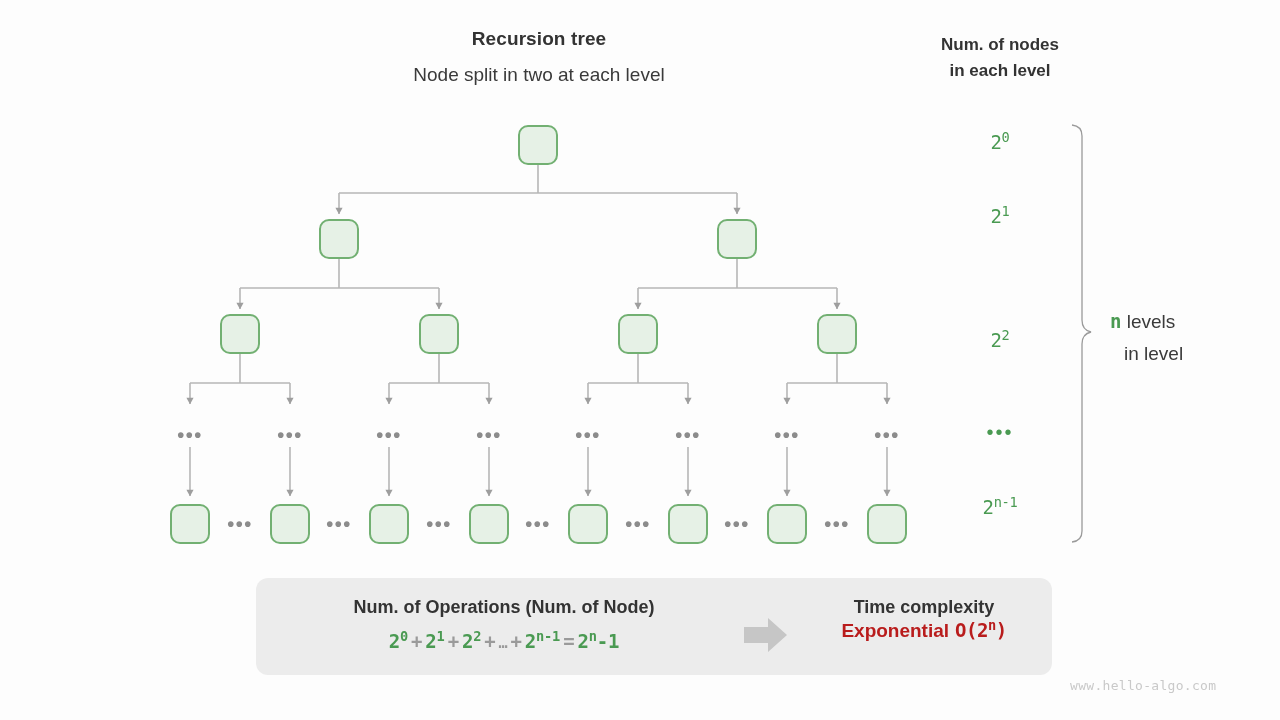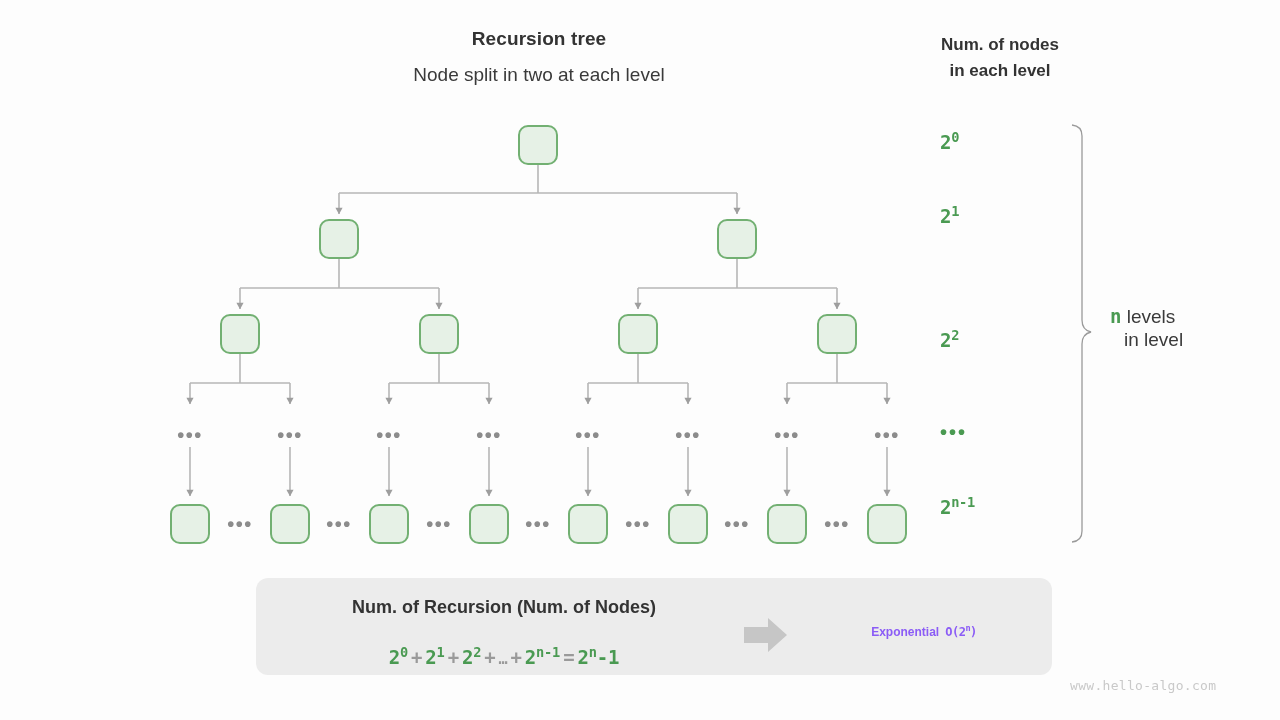--- a/index.html
+++ b/index.html
@@ -38,44 +38,44 @@
     text-align: center;
     font-size: 17px;
     font-weight: bold;
     color: #333333;
     line-height: 26px;
   }
 
   
   .level-label {
     width: 120px;
-    text-align: left;
+    text-align: center;
     color: #4a9a52;
     font-family: "DejaVu Sans Mono", monospace;
     font-size: 19px;
-    font-weight: bold;
+    font-weight: normal;
     letter-spacing: -0.3px;
   }
   .level-label sup {
     font-size: 0.72em;
     vertical-align: super;
     line-height: 0;
   }
   .level-label.dots {
     font-family: "Liberation Sans", sans-serif;
     letter-spacing: 2px;
     font-size: 20px;
   }
 
   
   #brace-text {
     left: 1110px; top: 305px; width: 150px;
     font-size: 19px;
     color: #3a3a3a;
-    line-height: 23px;
+    line-height: 32px;
     text-align: left;
   }
   #brace-text .n {
     color: #4a9a52;
     font-weight: bold;
     font-family: "DejaVu Sans Mono", monospace;
   }
   #brace-text .tot { display:block; padding-left: 14px; }
 
   
@@ -88,45 +88,45 @@
   #summary-left {
     left: 256px; top: 597px; width: 496px;
     text-align: center;
   }
   #ops-title {
     font-size: 18px;
     font-weight: bold;
     color: #333333;
   }
   #ops-formula {
-    margin-top: 28px;
+    margin-top: 12px;
     font-family: "DejaVu Sans Mono", monospace;
     font-size: 19px;
     font-weight: bold;
     color: #4a9a52;
     letter-spacing: -0.2px;
   }
   #ops-formula sup { font-size: 0.72em; vertical-align: super; line-height: 0; }
   #ops-formula .op { color: #9a9a9a; padding: 0 3px; }
   #ops-formula .mid { color: #9a9a9a; font-size: 0.8em; letter-spacing: 0; }
 
   #summary-right {
     left: 800px; top: 597px; width: 248px;
     text-align: center;
   }
   #tc-title {
     font-size: 18px;
     font-weight: bold;
     color: #333333;
   }
   #tc-value {
-    margin-top: 28px;
-    font-size: 12px;
-    font-weight: bold;
-    color: #8b5cf6;
+    margin-top: 1px;
+    font-size: 19px;
+    font-weight: bold;
+    color: #b91c1c;
   }
   #tc-value .bigo {
     font-family: "DejaVu Sans Mono", monospace;
     letter-spacing: -0.5px;
     padding-left: 6px;
   }
   #tc-value sup { font-size: 0.72em; vertical-align: super; line-height: 0; }
 
   #flow-arrow { left: 744px; top: 618px; }
 
@@ -313,31 +313,32 @@
 
   <div class="abs" id="brace-text">
     <span class="n">n</span>
     <span>levels</span>
     <span class="tot">in level</span>
   </div>
 
   <div class="abs" id="summary-box"></div>
 
   <div class="abs" id="summary-left">
-    <div id="ops-title">Num. of Recursion (Num. of Nodes)</div>
+    <div id="ops-title">Num. of Operations (Num. of Node)</div>
     <div id="ops-formula">
       <span>2</span><sup>0</sup><span class="op">+</span><span>2</span><sup>1</sup><span class="op">+</span><span>2</span><sup>2</sup><span class="op">+</span><span class="mid">…</span><span class="op">+</span><span>2</span><sup>n-1</sup><span class="op">=</span><span>2</span><sup>n</sup><span>-1</span>
     </div>
   </div>
 
   <svg class="abs" id="flow-arrow" width="44" height="34" viewBox="0 0 44 34">
     <path d="M0,9 L24,9 L24,0 L43,17 L24,34 L24,25 L0,25 Z" fill="#c6c6c6"></path>
   </svg>
 
   <div class="abs" id="summary-right">
+    <div id="tc-title">Time complexity</div>
     <div id="tc-value">
       <span>Exponential</span><span class="bigo"><span>O(2</span><sup>n</sup><span>)</span></span>
     </div>
   </div>
 
   <div class="abs" id="watermark">www.hello-algo.com</div>
 
 </div>
 
 </body></html>

